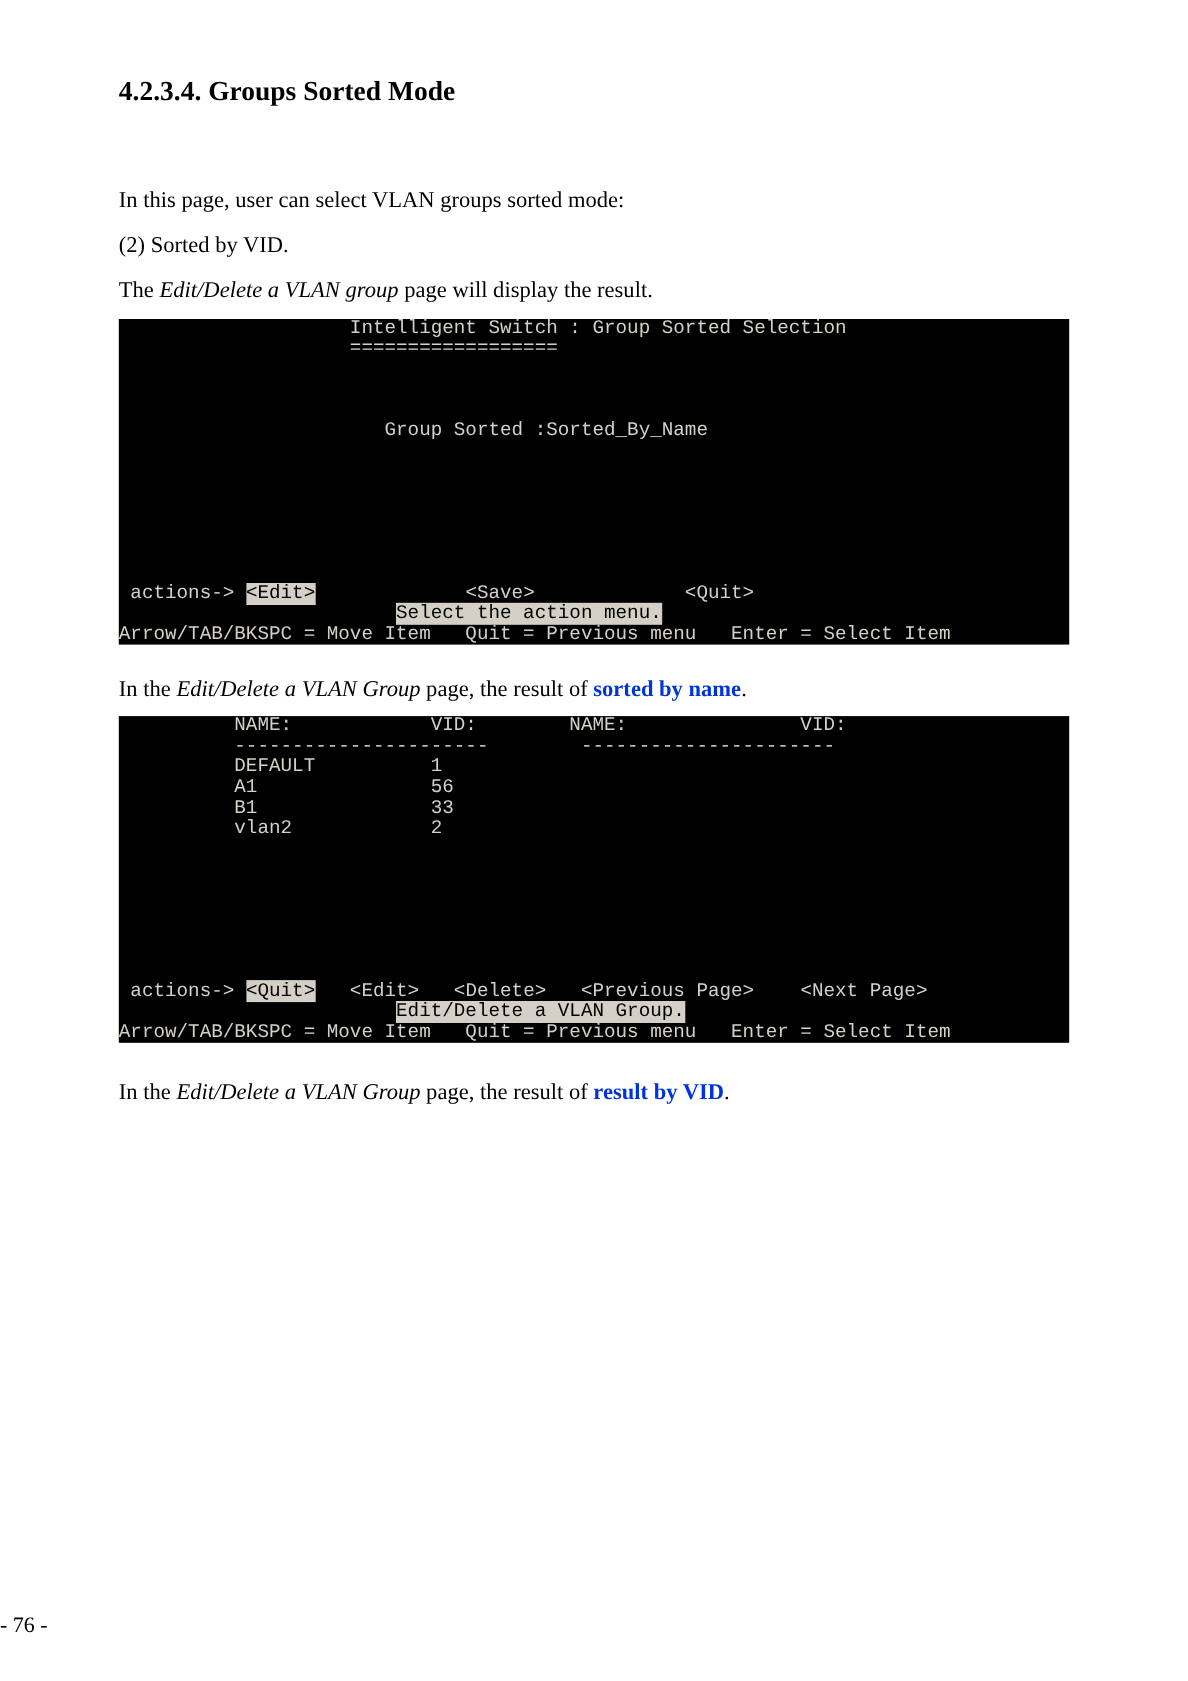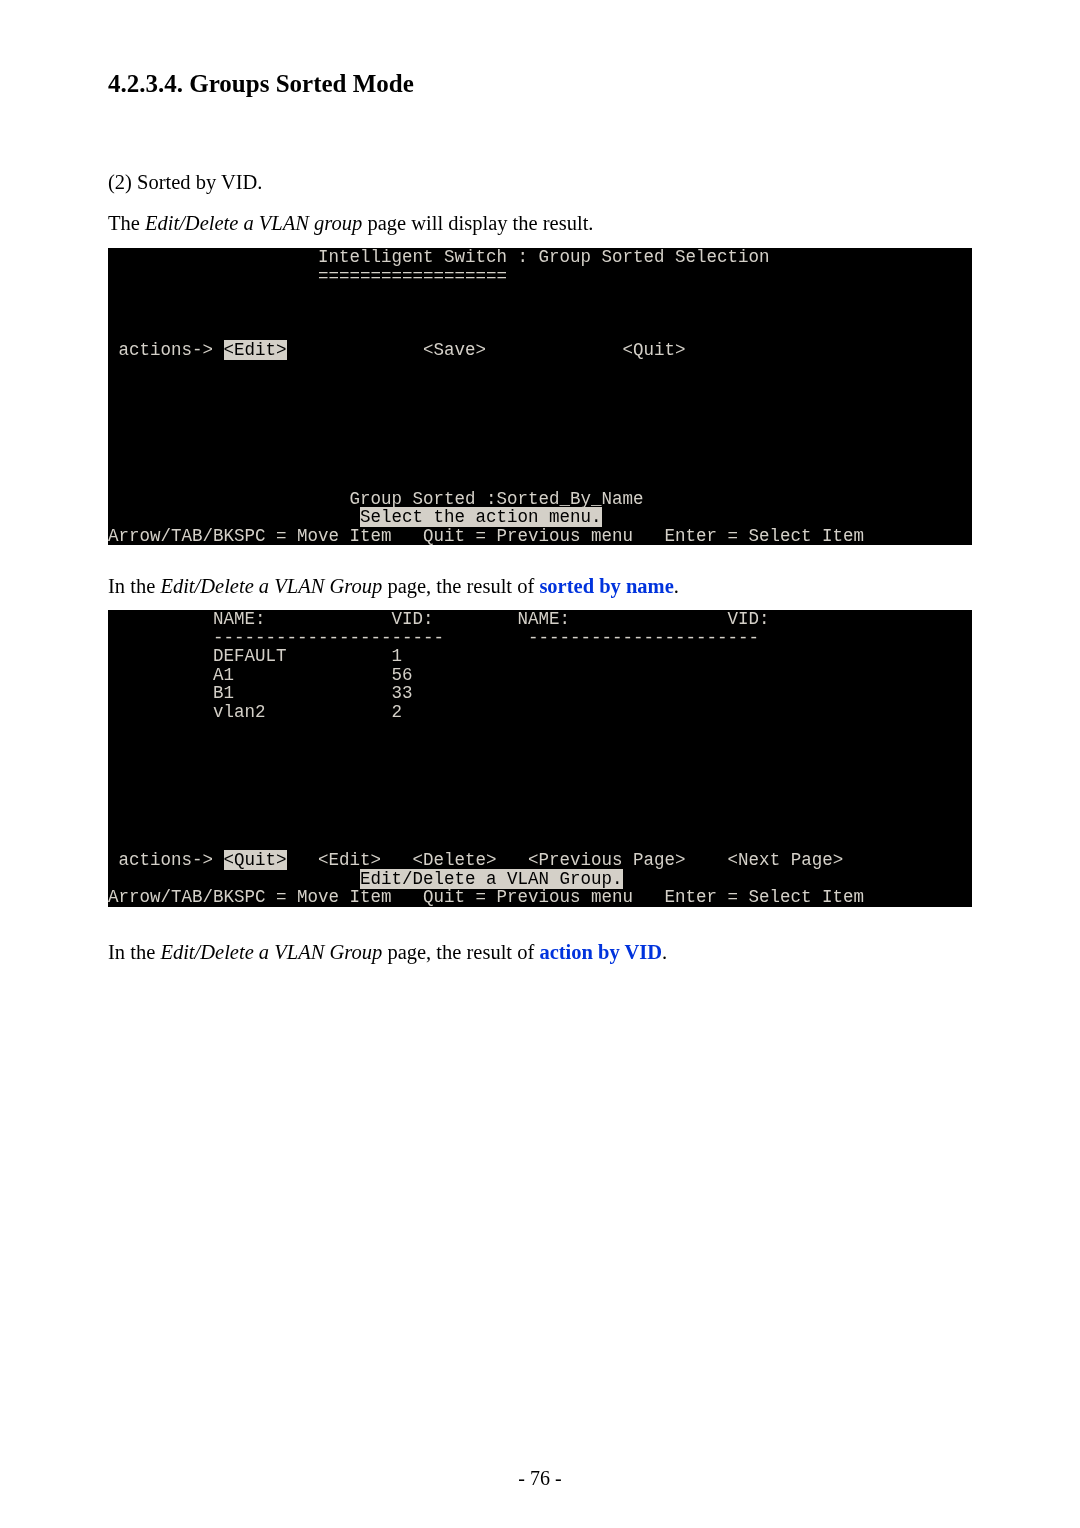--- a/index.html
+++ b/index.html
@@ -50,65 +50,65 @@
   }
   .result-text {
     font-size: 20.5px;
     margin: 24px 0 12px 0;
   }
   .keyword { color: #0033dd; font-weight: bold; font-style: normal; }
   .page-num {
     position: absolute;
     bottom: 38px;
     left: 0; right: 0;
-    text-align: center;
     font-size: 20px;
   }
 </style>
 </head>
 <body>
 
 <div class="page">
 
   <h2 class="heading">4.2.3.4. Groups Sorted Mode</h2>
 
+  <p class="body-text">In this page, user can select VLAN groups sorted mode:</p>
   <p class="body-text">(2) Sorted by VID.</p>
   <p class="body-text last">
     <span>The</span>
     <span> </span>
     <span class="italic">Edit/Delete a VLAN group</span><span> page will display the result.</span>
   </p>
 
   <div class="terminal">
 <pre><span class="term-line">                    Intelligent Switch : Group Sorted Selection</span><span class="term-line">                    ==================</span>
 
 
-<span class="term-line"><span> actions-&gt; </span><span class="inv">&lt;Edit&gt;</span><span>             &lt;Save&gt;             &lt;Quit&gt;</span></span>
+<span class="term-line">                       Group Sorted :Sorted_By_Name</span>
 
 
 
 
 
 
-<span class="term-line">                       Group Sorted :Sorted_By_Name</span><span class="term-line"><span>                        </span><span class="inv">Select the action menu.</span></span><span class="term-line">Arrow/TAB/BKSPC = Move Item   Quit = Previous menu   Enter = Select Item </span></pre>
+<span class="term-line"><span> actions-&gt; </span><span class="inv">&lt;Edit&gt;</span><span>             &lt;Save&gt;             &lt;Quit&gt;</span></span><span class="term-line"><span>                        </span><span class="inv">Select the action menu.</span></span><span class="term-line">Arrow/TAB/BKSPC = Move Item   Quit = Previous menu   Enter = Select Item </span></pre>
   </div>
 
   <p class="result-text">
     <span>In the </span><span class="italic">Edit/Delete a VLAN Group</span><span> page, the result of </span><span class="keyword">sorted by name</span><span>.</span>
   </p>
 
   <div class="terminal">
 <pre><span class="term-line">          NAME:            VID:        NAME:               VID:</span><span class="term-line">          ----------------------        ----------------------</span><span class="term-line">          DEFAULT          1</span><span class="term-line">          A1               56</span><span class="term-line">          B1               33</span><span class="term-line">          vlan2            2</span>
 
 
 
 
 
 
 <span class="term-line"><span> actions-&gt; </span><span class="inv">&lt;Quit&gt;</span><span>   &lt;Edit&gt;   &lt;Delete&gt;   &lt;Previous Page&gt;    &lt;Next Page&gt;</span></span><span class="term-line"><span>                        </span><span class="inv">Edit/Delete a VLAN Group.</span></span><span class="term-line">Arrow/TAB/BKSPC = Move Item   Quit = Previous menu   Enter = Select Item </span></pre>
   </div>
 
   <p class="result-text" style="margin-top:34px;">
-    <span>In the </span><span class="italic">Edit/Delete a VLAN Group</span><span> page, the result of </span><span class="keyword">action by VID</span><span>.</span>
+    <span>In the </span><span class="italic">Edit/Delete a VLAN Group</span><span> page, the result of </span><span class="keyword">result by VID</span><span>.</span>
   </p>
 
   <div class="page-num">- 76 -</div>
 </div>
 
 </body></html>

